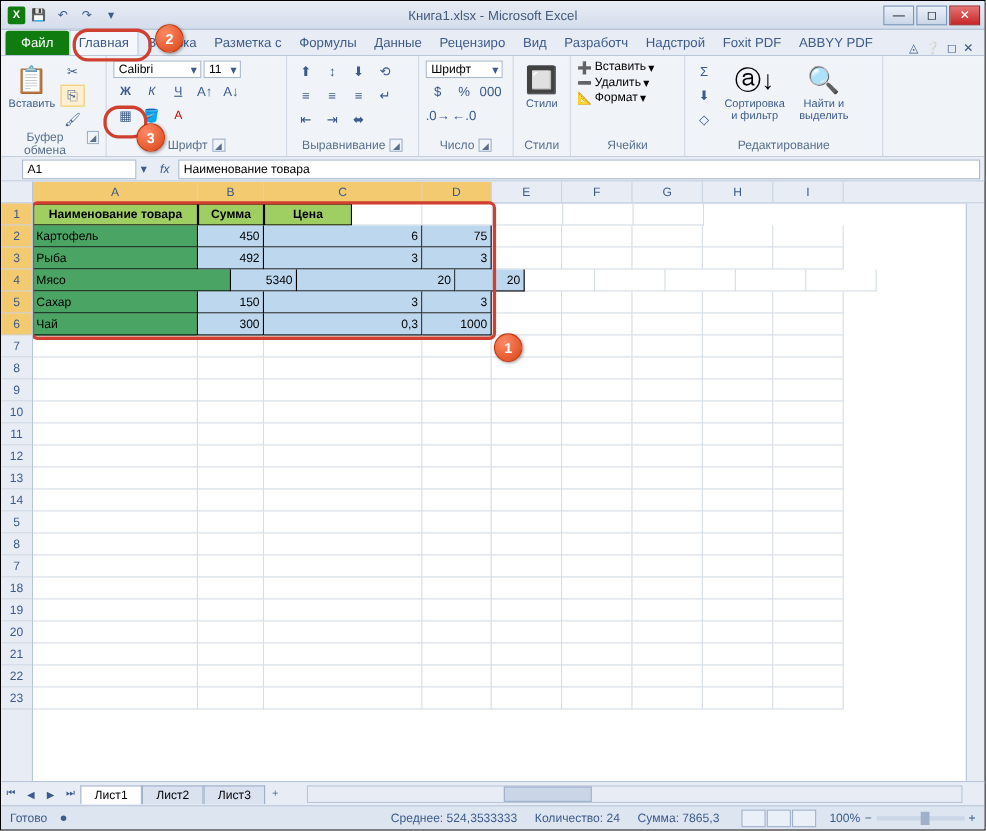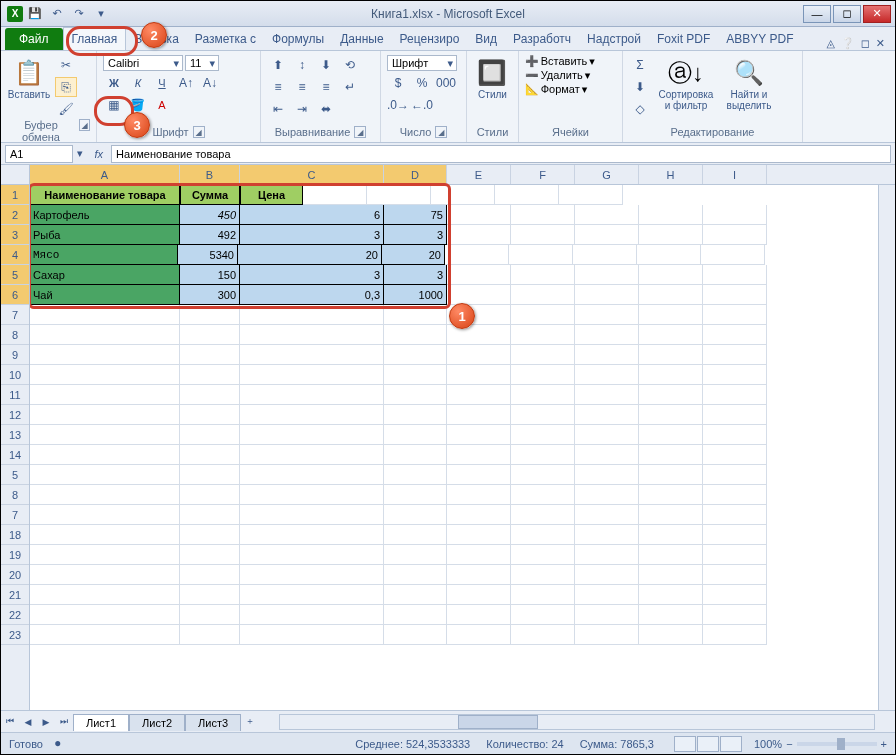--- a/index.html
+++ b/index.html
@@ -25,21 +25,21 @@
 .dlaunch{width:12px;height:12px;border:1px solid #9fb0c9;font-size:8px;display:flex;align-items:center;justify-content:center;cursor:pointer}
 .bigbtn{display:flex;flex-direction:column;align-items:center;width:44px;cursor:pointer;padding:2px}
 .bigbtn .ico{width:32px;height:32px;display:flex;align-items:center;justify-content:center;font-size:24px}
 .bigbtn .lbl{font-size:10px;color:#3c5a8a;text-align:center}
 .smbtns{display:flex;flex-direction:column;gap:2px}
 .smbtn{width:22px;height:20px;display:flex;align-items:center;justify-content:center;cursor:pointer;font-size:12px;color:#3c5a8a;border:1px solid transparent}
 .font-row{display:flex;gap:2px;align-items:flex-start}
 .font-sel{border:1px solid #abb9cc;background:#fff;padding:1px 16px 1px 4px;font-size:11px;position:relative;min-width:80px;cursor:pointer}
 .font-sel::after{content:"▾";position:absolute;right:3px;color:#3c5a8a}
 .namebox-row{height:22px;background:#e8edf5;display:flex;align-items:center;border-bottom:1px solid #b8c6d9}
-.namebox{width:68px;border:1px solid #abb9cc;background:#fff;padding:2px 4px;margin-left:4px}
+.namebox{width:104px;border:1px solid #abb9cc;background:#fff;padding:2px 4px;margin-left:19px}
 .fx{padding:0 8px;color:#3c5a8a;font-style:italic}
 .formula{flex:1;padding:2px 4px;background:#fff;border:1px solid #abb9cc;margin-right:4px}
 .grid-wrap{flex:1;display:flex;overflow:hidden;position:relative}
 .rowhdrs{background:#e8edf5;border-right:1px solid #b8c6d9}
 .cornercell{height:20px;width:28px;border-bottom:1px solid #b8c6d9;background:#e8edf5}
 .rowhdr{height:20px;width:28px;display:flex;align-items:center;justify-content:center;border-bottom:1px solid #c9d3e2;color:#3c5a8a;font-size:11px;background:#e8edf5}
 .rowhdr.sel{background:#f3ca6f}
 .gridcells{flex:1;overflow:hidden;position:relative}
 .colhdrs{display:flex;height:20px;background:#e8edf5;border-bottom:1px solid #b8c6d9}
 .colhdr{display:flex;align-items:center;justify-content:center;border-right:1px solid #c9d3e2;color:#3c5a8a;font-size:11px}
@@ -291,51 +291,51 @@
           <div class="colhdr" style="width: 64px;">E</div>
           <div class="colhdr" style="width: 64px;">F</div>
           <div class="colhdr" style="width: 64px;">G</div>
           <div class="colhdr" style="width: 64px;">H</div>
           <div class="colhdr" style="width: 64px;">I</div>
         </div>
       <div id="gridbody" style="position:relative">
           <div class="datarow">
             <div class="cell hdr" style="width: 150px;">Наименование товара</div>
             <div class="cell hdr" style="width: 60px;">Сумма</div>
-            <div class="cell hdr" style="width: 63px;">Цена</div>
+            <div class="cell hdr" style="width: 80px;">Цена</div>
             <div class="cell" style="width: 64px;"></div>
             <div class="cell" style="width: 64px;"></div>
             <div class="cell" style="width: 64px;"></div>
             <div class="cell" style="width: 64px;"></div>
             <div class="cell" style="width: 64px;"></div>
           </div>
           <div class="datarow">
             <div class="cell green" style="width: 150px;">Картофель</div>
-            <div class="cell blue" style="width: 60px; font-style: italic;">450</div>
+            <div class="cell blue" style="width: 60px;">450</div>
             <div class="cell blue" style="width: 144px;">6</div>
             <div class="cell blue" style="width: 63px;">75</div>
             <div class="cell" style="width: 64px;"></div>
             <div class="cell" style="width: 64px;"></div>
             <div class="cell" style="width: 64px;"></div>
             <div class="cell" style="width: 64px;"></div>
             <div class="cell" style="width: 64px;"></div>
           </div>
           <div class="datarow">
             <div class="cell green" style="width: 150px;">Рыба</div>
             <div class="cell blue" style="width: 60px;">492</div>
             <div class="cell blue" style="width: 144px;">3</div>
             <div class="cell blue" style="width: 63px;">3</div>
             <div class="cell" style="width: 64px;"></div>
             <div class="cell" style="width: 64px;"></div>
             <div class="cell" style="width: 64px;"></div>
             <div class="cell" style="width: 64px;"></div>
             <div class="cell" style="width: 64px;"></div>
           </div>
           <div class="datarow">
-            <div class="cell green" style="width: 148px; font-family: Liberation Mono, monospace;">Мясо</div>
+            <div class="cell green" style="width: 180px;">Мясо</div>
             <div class="cell blue" style="width: 60px;">5340</div>
             <div class="cell blue" style="width: 144px;">20</div>
             <div class="cell blue" style="width: 63px;">20</div>
             <div class="cell" style="width: 64px;"></div>
             <div class="cell" style="width: 64px;"></div>
             <div class="cell" style="width: 64px;"></div>
             <div class="cell" style="width: 64px;"></div>
             <div class="cell" style="width: 64px;"></div>
           </div>
           <div class="datarow">

